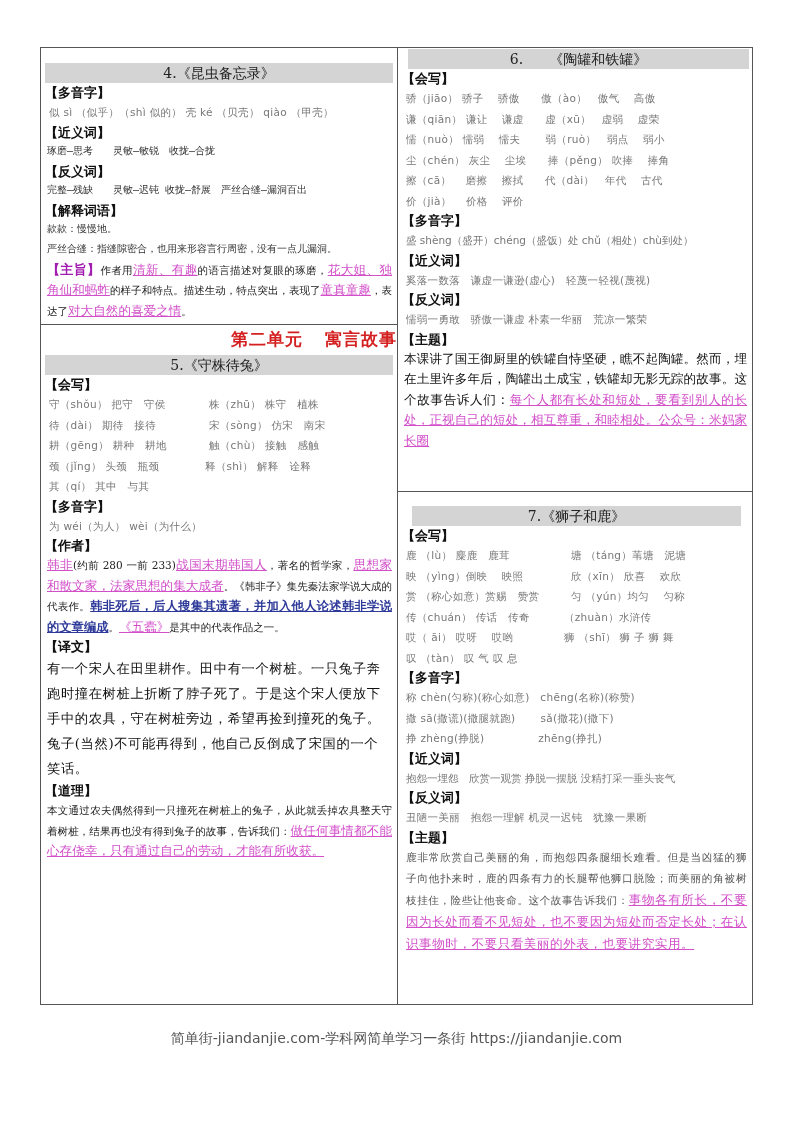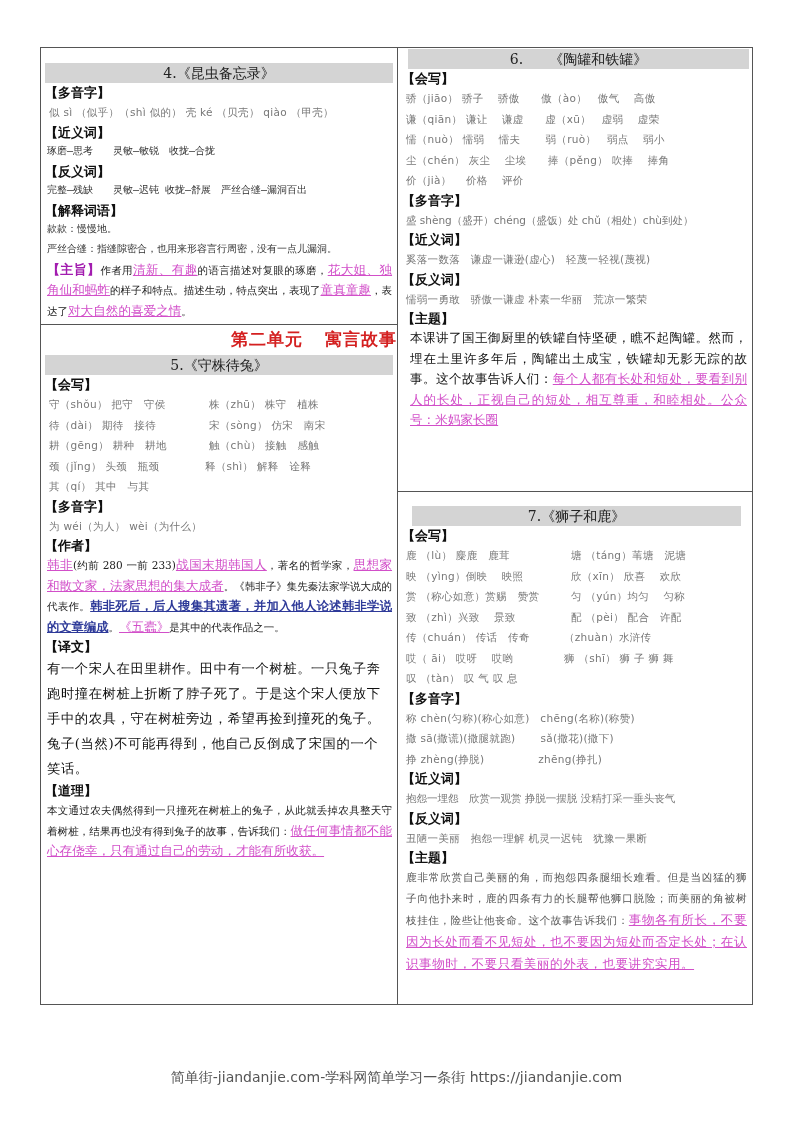--- a/index.html
+++ b/index.html
@@ -12,30 +12,30 @@
   .h-divider { position: absolute; height: 1px; background: #555; }
   .lesson-title { background: #d4d4d4; text-align: center; font-family: "DejaVu Serif", serif;
                   font-size: 14px; color: #222; height: 20px; line-height: 20px; margin: 0 4px; }
   .lesson-title .num { margin-right: 4px; }
   .sec { font-family: "DejaVu Serif", serif; font-size: 13px; color: #111; font-weight: bold;
          line-height: 19px; margin-left: 4px; }
   .sec-inline { font-family: "DejaVu Serif", serif; font-size: 13px; font-weight: bold; color: #a21caf; }
   .line { font-size: 10.5px; color: #777; line-height: 20.5px; margin-left: 8px; white-space: nowrap; letter-spacing: 0.3px; }
   .line-dark { font-family: Liberation Mono, monospace; font-size: 10px; color: #333; line-height: 20px; margin-left: 6px; white-space: nowrap; }
   .para { font-family: "DejaVu Serif", serif; font-size: 10.5px; color: #222; line-height: 20.5px; margin: 0 5px 0 6px; text-align: justify; }
-  .para-lg { font-family: "DejaVu Serif", serif; font-size: 12.6px; color: #111; line-height: 20.5px; margin: 0 6px 0 12px; text-align: justify; }
+  .para-lg { font-family: "DejaVu Serif", serif; font-size: 12.6px; color: #111; line-height: 20.5px; margin: 0 6px 0 6px; text-align: justify; }
   .para-trans { font-family: "DejaVu Serif", serif; font-size: 13.3px; color: #111; line-height: 25px; margin: 0 6px 0 6px; letter-spacing: 0.6px; }
   .para-deer { font-size: 10.6px; color: #555; line-height: 21px; margin: 0 6px 0 8px; text-align: justify; letter-spacing: 0.5px; }
   .hl { color: #d24fc9; text-decoration: underline; }
   .hl-big { color: #d24fc9; text-decoration: underline; font-size: 12.6px; }
   .hl-blue { color: #2e3a99; text-decoration: underline; font-weight: bold; font-size: 12.3px; }
   .unit-title { text-align: right; color: #d42020; font-weight: bold; font-size: 17px; line-height: 30px;
                 letter-spacing: 1px; font-family: Liberation Sans, sans-serif; }
   .unit-title .gap { display: inline-block; width: 22px; }
-  .footer { position: absolute; left: 0; width: 793px; top: 1069px; text-align: center;
+  .footer { position: absolute; left: 0; width: 793px; top: 1030px; text-align: center;
             font-size: 14px; color: #555; font-family: "DejaVu Sans", sans-serif; }
   .sp { display: inline-block; }
 </style>
 </head>
 <body>
 
 <div class="page-table">
   <div class="col-divider"></div>
 
   <div class="cell" style="left:0; top:14px; width:356px; height:276px; padding-top:1px;">
@@ -82,41 +82,41 @@
 
   <div class="cell" style="left:357px; top:0; width:355px; height:443px; padding-top:1px;">
     <div class="lesson-title" style="margin-left:10px;">
       <span class="num" style="margin-right:26px;">6.</span><span>《陶罐和铁罐》</span>
     </div>
     <div class="sec">【会写】</div>
     <div class="line">骄（jiāo） 骄子　 骄傲　　傲（ào）　傲气　 高傲</div>
     <div class="line">谦（qiān） 谦让　 谦虚　　虚（xū）　虚弱　 虚荣</div>
     <div class="line">懦（nuò） 懦弱　 懦夫　　 弱（ruò）　弱点　 弱小</div>
     <div class="line">尘（chén） 灰尘　 尘埃　　捧（pěng） 吹捧　 捧角</div>
+    <div class="line">擦（cā）　 磨擦　 擦拭　　代（dài）　年代　 古代</div>
     <div class="line">价（jià）　 价格　 评价</div>
     <div class="sec">【多音字】</div>
     <div class="line" style="letter-spacing:0;">盛 shèng（盛开）chéng（盛饭）处 chǔ（相处）chù到处）</div>
     <div class="sec">【近义词】</div>
     <div class="line">奚落一数落　谦虚一谦逊(虚心)　轻蔑一轻视(蔑视)</div>
     <div class="sec">【反义词】</div>
     <div class="line">懦弱一勇敢　骄傲一谦虚 朴素一华丽　荒凉一繁荣</div>
     <div class="sec">【主题】</div>
     <div class="para-lg">
       <span>本课讲了国王御厨里的铁罐自恃坚硬，瞧不起陶罐。然而，埋在土里许多年后，陶罐出土成宝，铁罐却无影无踪的故事。这个故事告诉人们：</span><span class="hl">每个人都有长处和短处，要看到别人的长处，正视自己的短处，相互尊重，和睦相处。公众号：米妈家长圈</span>
     </div>
   </div>
   <div class="h-divider" style="left:357px; width:355px; top:443px;"></div>
 
   <div class="cell" style="left:357px; top:444px; width:355px; height:513px; padding-top:14px;">
     <div class="lesson-title" style="margin:0 12px 0 14px;">7.《狮子和鹿》</div>
     <div class="sec">【会写】</div>
     <div class="line"><span class="sp" style="width:165px">鹿 （lù） 麋鹿　鹿茸</span><span>塘 （táng）苇塘　泥塘</span></div>
     <div class="line"><span class="sp" style="width:165px">映 （yìng）倒映　 映照</span><span>欣（xīn） 欣喜　 欢欣</span></div>
     <div class="line"><span class="sp" style="width:165px">赏 （称心如意）赏赐　赞赏</span><span>匀 （yún）均匀　 匀称</span></div>
-    <div class="line"><span class="sp" style="width:165px">致 （zhì）兴致　 景致</span><span>配 （pèi） 配合　许配</span></div>
     <div class="line"><span class="sp" style="width:158px">传（chuán） 传话　传奇</span><span>（zhuàn）水浒传</span></div>
     <div class="line"><span class="sp" style="width:158px">哎（ āi） 哎呀　 哎哟</span><span>狮 （shī） 狮 子 狮 舞</span></div>
     <div class="line"><span class="sp" style="width:165px">叹 （tàn） 叹 气 叹 息</span><span></span></div>
     <div class="sec">【多音字】</div>
     <div class="line">称 chèn(匀称)(称心如意)　chēng(名称)(称赞)</div>
     <div class="line">撒 sā(撒谎)(撒腿就跑)　　 sǎ(撒花)(撒下)</div>
     <div class="line">挣 zhèng(挣脱)　　　　　zhēng(挣扎)</div>
     <div class="sec">【近义词】</div>
     <div class="line" style="letter-spacing:0;">抱怨一埋怨　欣赏一观赏 挣脱一摆脱 没精打采一垂头丧气</div>
     <div class="sec">【反义词】</div>

